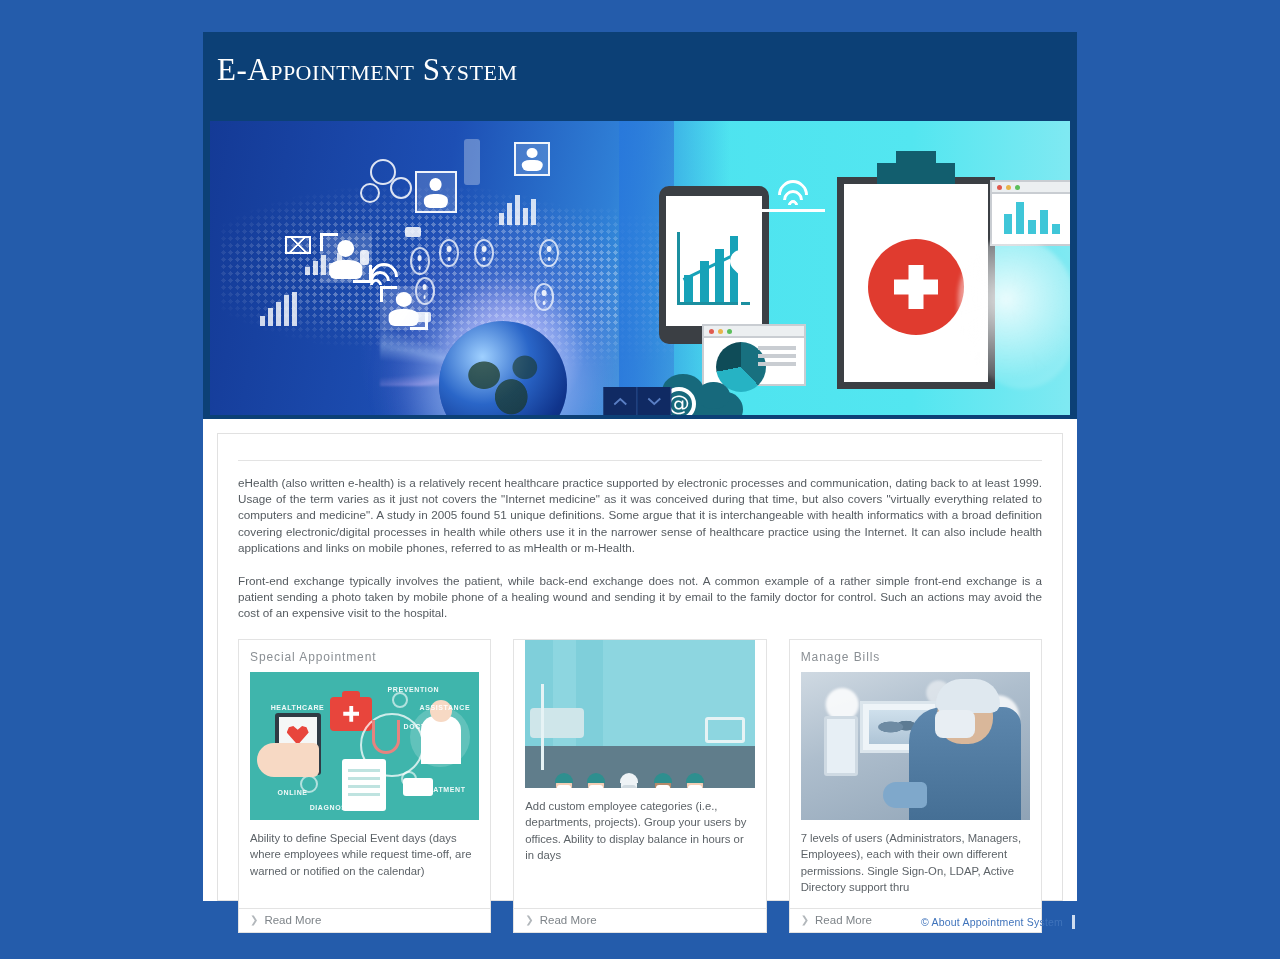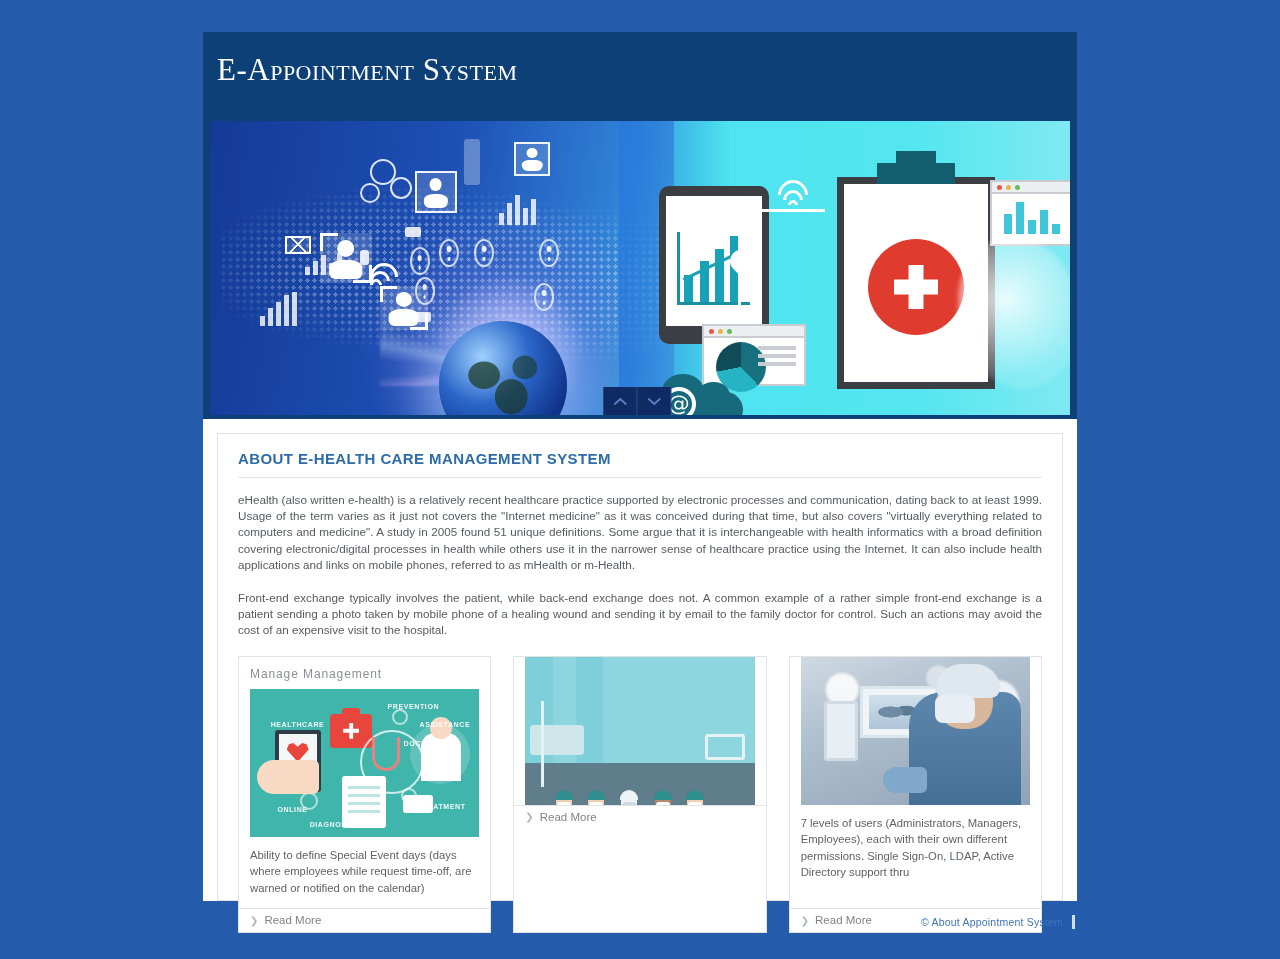--- a/index.html
+++ b/index.html
@@ -724,30 +724,29 @@
             <path d="M1 1.5 L7 7 L13 1.5" fill="none" stroke="#5a7fc4" stroke-width="1.8"></path>
           </svg>
         </div>
       </div>
     </div>
   </div>
 
   <div class="content-panel">
     <div class="content-inner">
 
-      <h2 class="section-title">About E-Health Care Management System</h2>
       <hr class="title-rule">
 
       <p class="para">eHealth (also written e-health) is a relatively recent healthcare practice supported by electronic processes and communication, dating back to at least 1999. Usage of the term varies as it just not covers the "Internet medicine" as it was conceived during that time, but also covers "virtually everything related to computers and medicine". A study in 2005 found 51 unique definitions. Some argue that it is interchangeable with health informatics with a broad definition covering electronic/digital processes in health while others use it in the narrower sense of healthcare practice using the Internet. It can also include health applications and links on mobile phones, referred to as mHealth or m-Health.</p>
       <p class="para">Front-end exchange typically involves the patient, while back-end exchange does not. A common example of a rather simple front-end exchange is a patient sending a photo taken by mobile phone of a healing wound and sending it by email to the family doctor for control. Such an actions may avoid the cost of an expensive visit to the hospital.</p>
 
       <div class="cards">
 
         <div class="card">
-          <div class="card-title">Manage Management</div>
+          <div class="card-title">Special Appointment</div>
           <div class="card-media">
             <div class="art1">
               <span class="docbg"></span>
               <span class="tablet1"></span>
               <span class="heart"></span>
               <span class="hand"></span>
               <span class="kit"></span>
               <span class="ring"></span>
               <span class="stetho"></span>
               <span class="doc"></span>
@@ -820,27 +819,29 @@
 
               <span class="person" style="left:74%;">
 
                 <span class="head"></span>
                 <span class="cap" style="background:#2e8f8f;"></span>
                 <span class="mask"></span>
 
               </span>
             </div>
           </div>
+          <div class="card-text">Add custom employee categories (i.e., departments, projects). Group your users by offices. Ability to display balance in hours or in days</div>
           <div class="card-foot">
             <span class="chev">❯</span>
             <span class="rm">Read More</span>
           </div>
         </div>
 
         <div class="card">
+          <div class="card-title">Manage Bills</div>
           <div class="card-media">
             <div class="art3">
               <span class="blur-room"></span>
               <span class="screen2"></span>
               <span class="monitor"></span>
               <span class="surgeon-body"></span>
               <span class="surgeon-head"></span>
               <span class="surgeon-cap"></span>
               <span class="surgeon-mask"></span>
               <span class="glove"></span>

